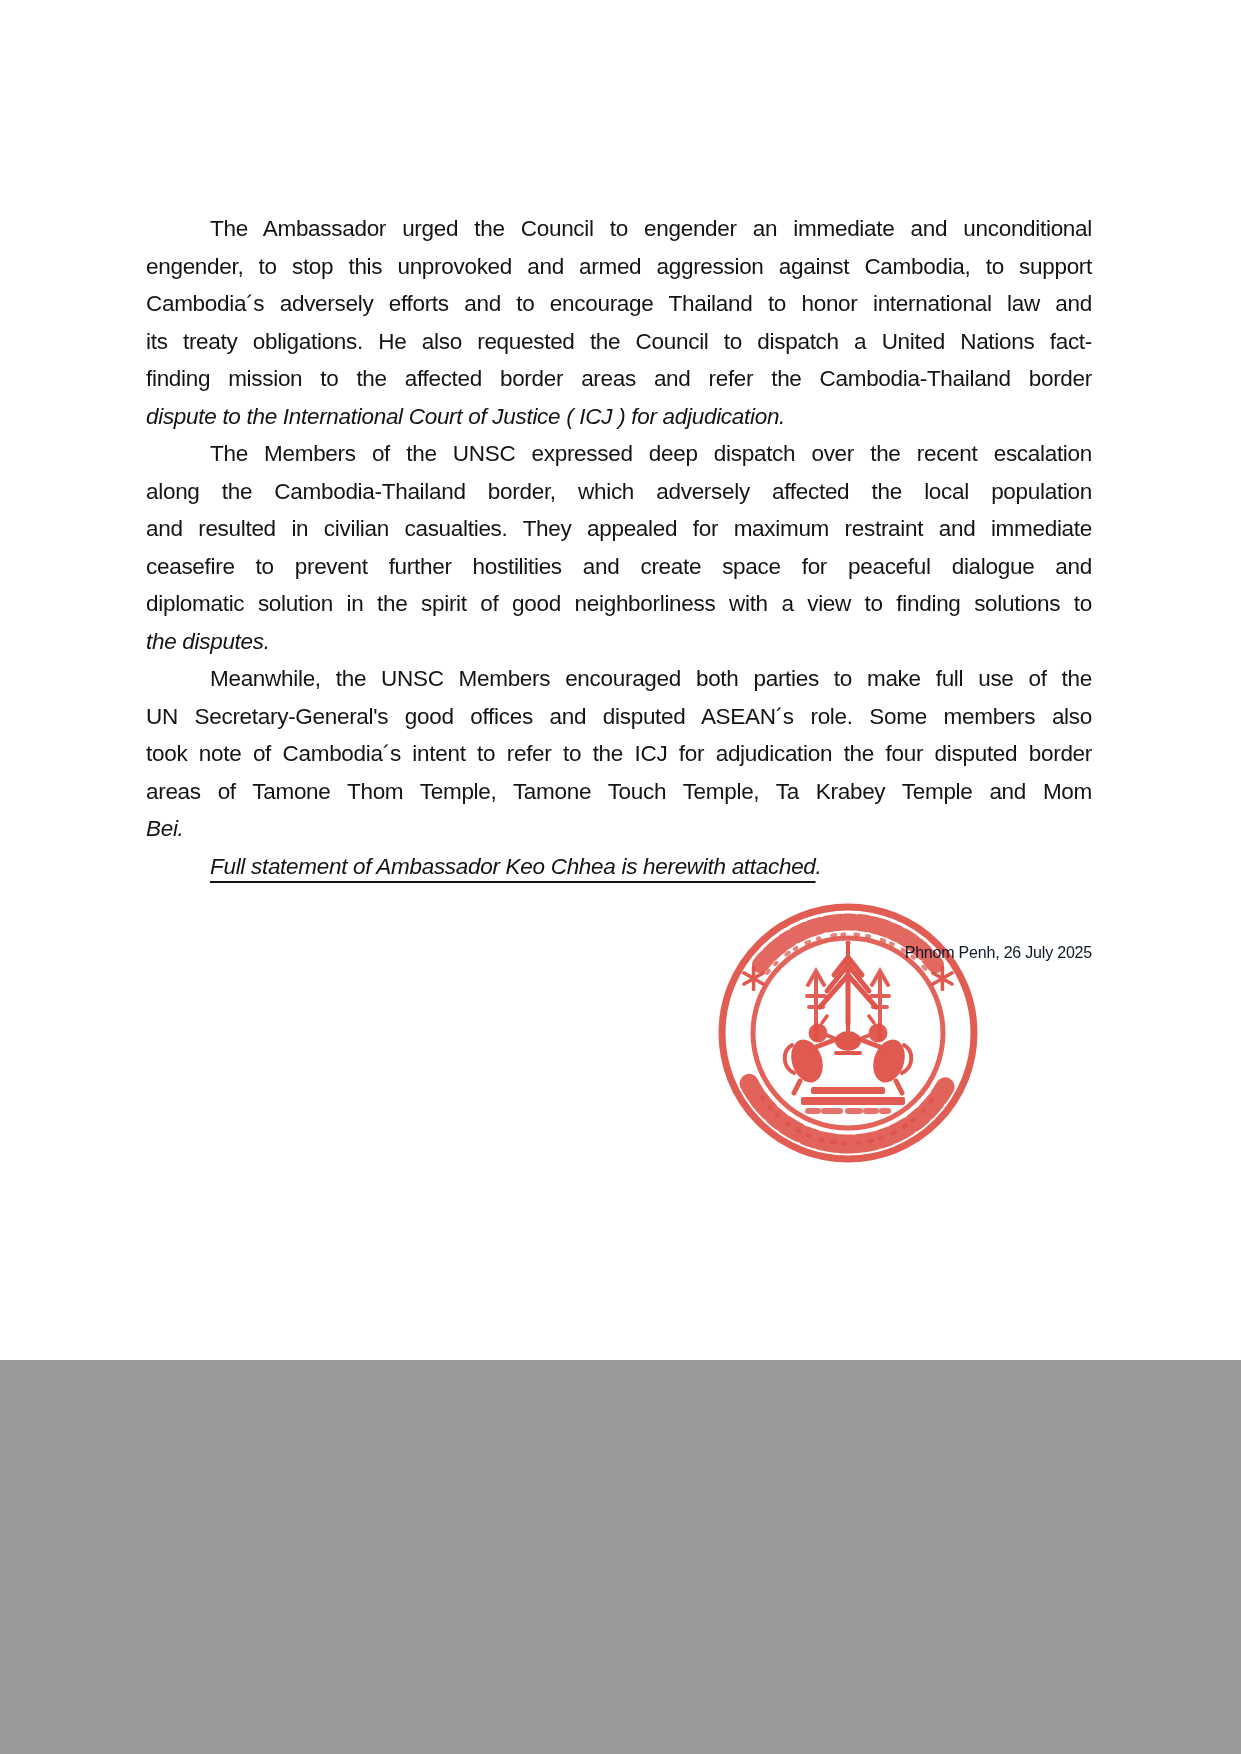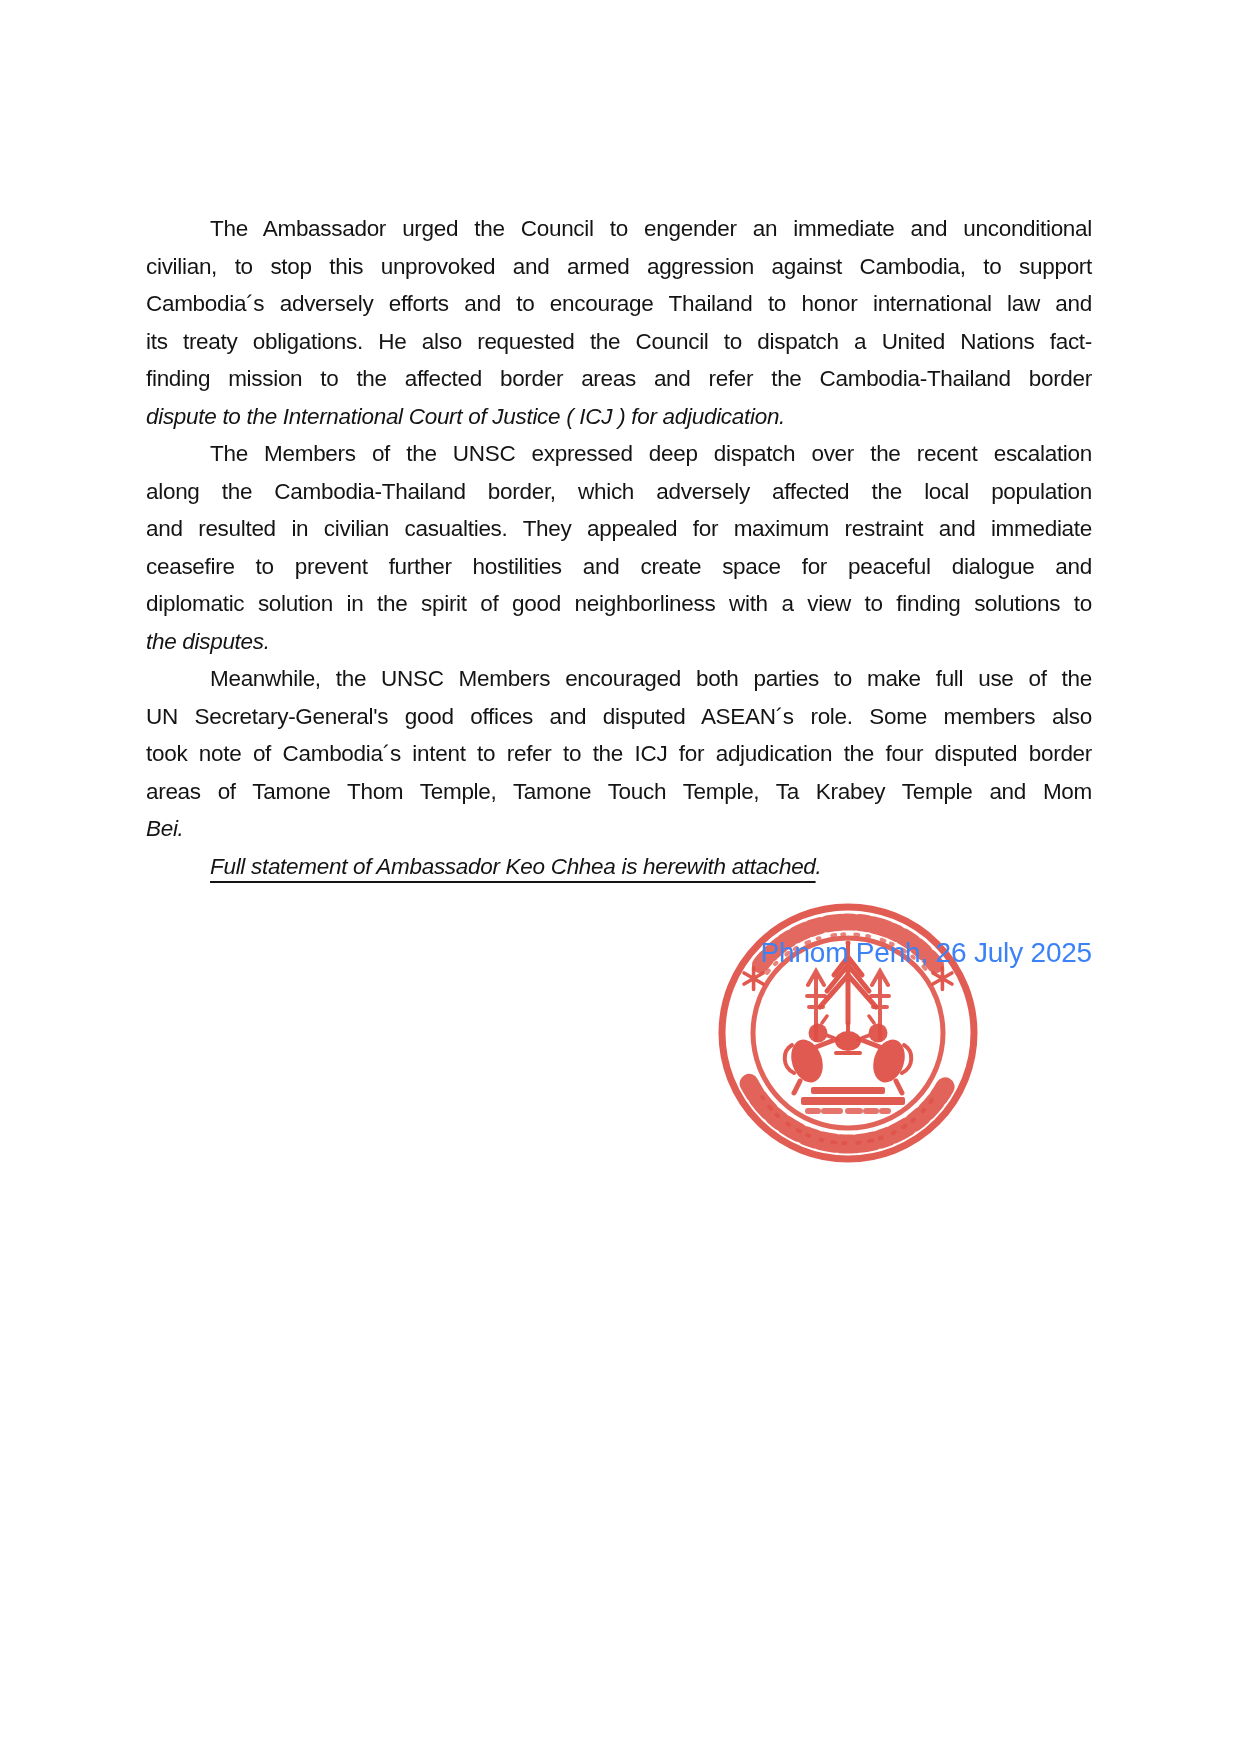--- a/index.html
+++ b/index.html
@@ -1,19 +1,19 @@
 <!DOCTYPE html>
 <html><head>
 <meta charset="utf-8">
 <style>
   html, body { margin: 0; padding: 0; background: #9a9a9a; }
   .page {
     position: relative;
     width: 1241px;
-    height: 1754px;
+    height: 1360px;
     margin: 0 auto;
     background: #ffffff;
     overflow: hidden;
     font-family: "Liberation Sans", "DejaVu Sans", sans-serif;
     color: #141414;
   }
   .text-block {
     position: absolute;
     left: 146px;
     top: 210px;
@@ -42,25 +42,25 @@
     text-decoration: underline;
     text-decoration-thickness: 1.5px;
     text-underline-offset: 7px;
   }
   .dateline {
     position: absolute;
     left: 146px;
     top: 934px;
     width: 946px;
     text-align: right;
-    font-size: 28px;
+    font-size: 16px;
     line-height: 37.5px;
     letter-spacing: -0.2px;
     z-index: 3;
-    color: #3b82f6;
+    color: #0f172a;
   }
   .stamp {
     position: absolute;
     left: 716px;
     top: 901px;
     width: 264px;
     height: 264px;
     z-index: 2;
     opacity: 0.93;
   }
@@ -68,21 +68,21 @@
 </style>
 </head>
 <body>
 
 <div class="page">
 
   <div class="text-block">
     <div id="paragraphs">
         <div class="paragraph">
           <div class="line indent">The Ambassador urged the Council to engender an immediate and unconditional</div>
-          <div class="line">civilian, to stop this unprovoked and armed aggression against Cambodia, to support</div>
+          <div class="line">engender, to stop this unprovoked and armed aggression against Cambodia, to support</div>
           <div class="line">Cambodia´s adversely efforts and to encourage Thailand to honor international law and</div>
           <div class="line">its treaty obligations. He also requested the Council to dispatch a United Nations fact-</div>
           <div class="line">finding mission to the affected border areas and refer the Cambodia-Thailand border</div>
           <div class="line last">dispute to the International Court of Justice ( ICJ ) for adjudication.</div>
         </div>
         <div class="paragraph">
           <div class="line indent">The Members of the UNSC expressed deep dispatch over the recent escalation</div>
           <div class="line">along the Cambodia-Thailand border, which adversely affected the local population</div>
           <div class="line">and resulted in civilian casualties. They appealed for maximum restraint and immediate</div>
           <div class="line">ceasefire to prevent further hostilities and create space for peaceful dialogue and</div>

